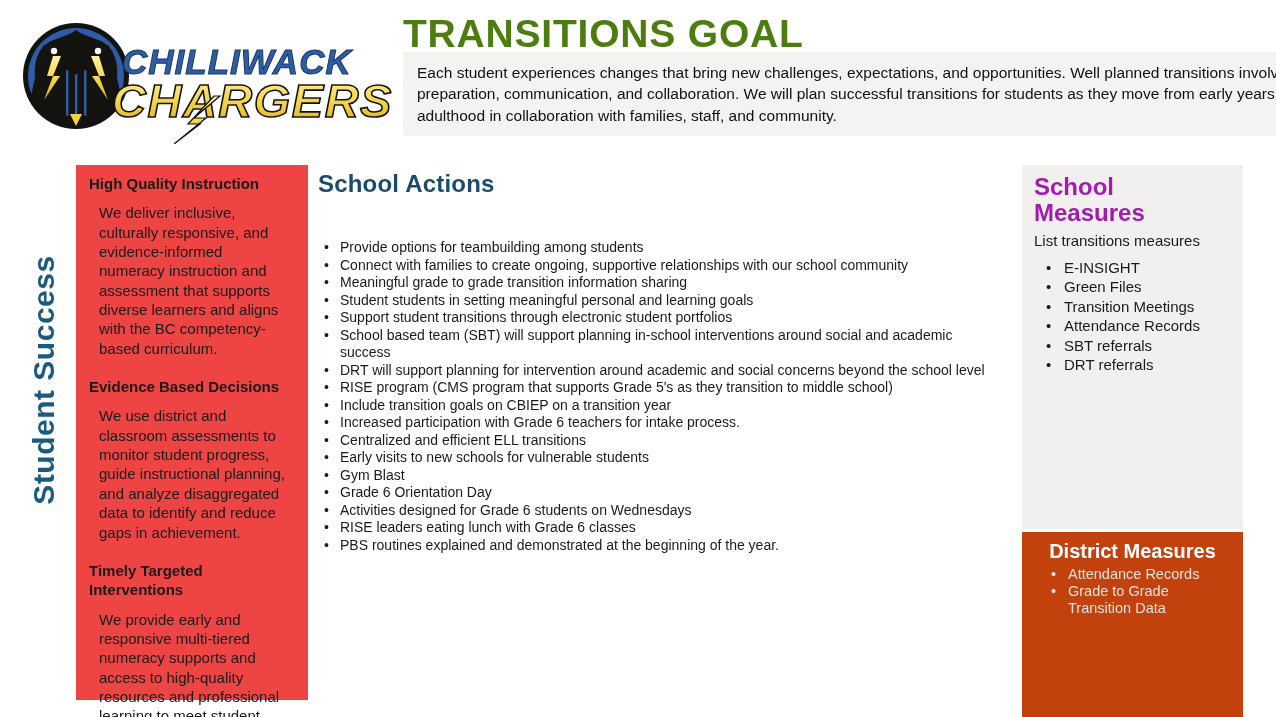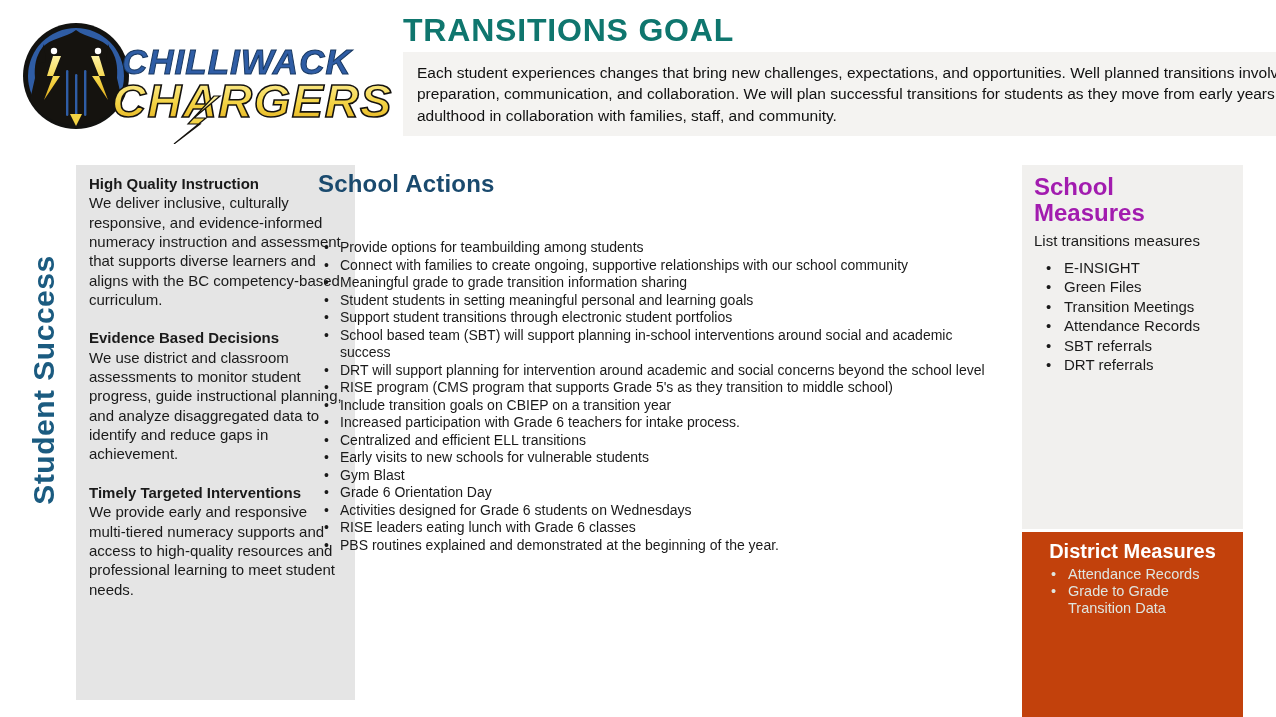--- a/index.html
+++ b/index.html
@@ -23,24 +23,24 @@
     left: 6px;
     top: 4px;
     width: 395px;
     height: 140px;
   }
   .page-title {
     position: absolute;
     left: 403px;
     top: 12px;
     margin: 0;
-    font-size: 32px;
+    font-size: 39px;
     font-weight: bold;
     letter-spacing: 0.8px;
-    color: #0f766e;
+    color: #4d7c0f;
   }
   .goal-desc {
     position: absolute;
     left: 403px;
     top: 52px;
     width: 934px;
     height: 84px;
     box-sizing: border-box;
     background: #f4f3f1;
     padding: 10px 14px;
@@ -67,36 +67,36 @@
     font-weight: bold;
     letter-spacing: 0.5px;
     color: #1b5b80;
   }
 
   
   .sidebar-box {
     position: absolute;
     left: 76px;
     top: 165px;
-    width: 279px;
+    width: 232px;
     height: 535px;
     box-sizing: border-box;
-    background: #e5e5e5;
+    background: #ef4444;
     padding: 9px 13px;
     font-size: 15px;
     line-height: 1.29;
   }
   .sidebar-box h3 {
     margin: 0;
     font-size: 15px;
     font-weight: bold;
     line-height: 1.29;
   }
   .sidebar-box .sec + .sec { margin-top: 19px; }
-  .sidebar-box p { margin: 0; }
+  .sidebar-box p { margin: 10px; }
 
   
   .actions {
     position: absolute;
     left: 318px;
     top: 170px;
     width: 700px;
   }
   .actions h2 {
     margin: 0;

